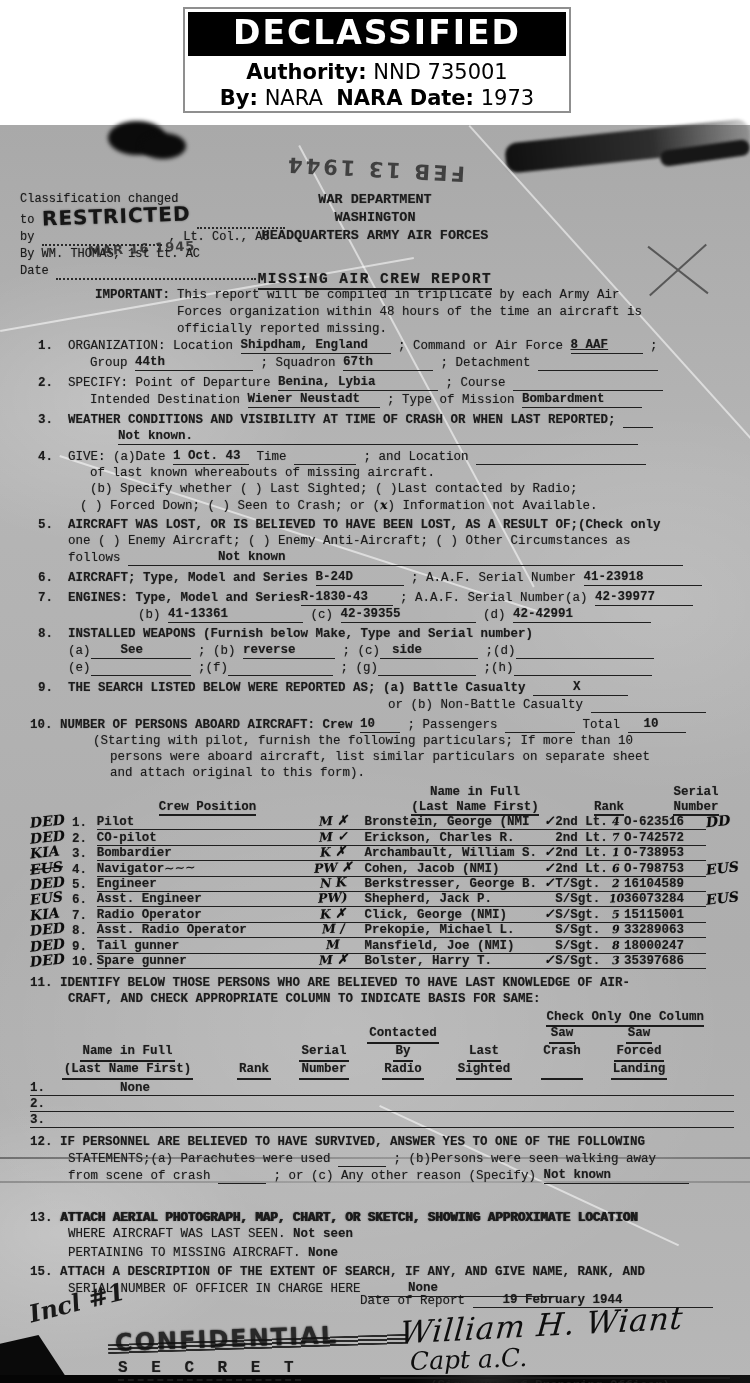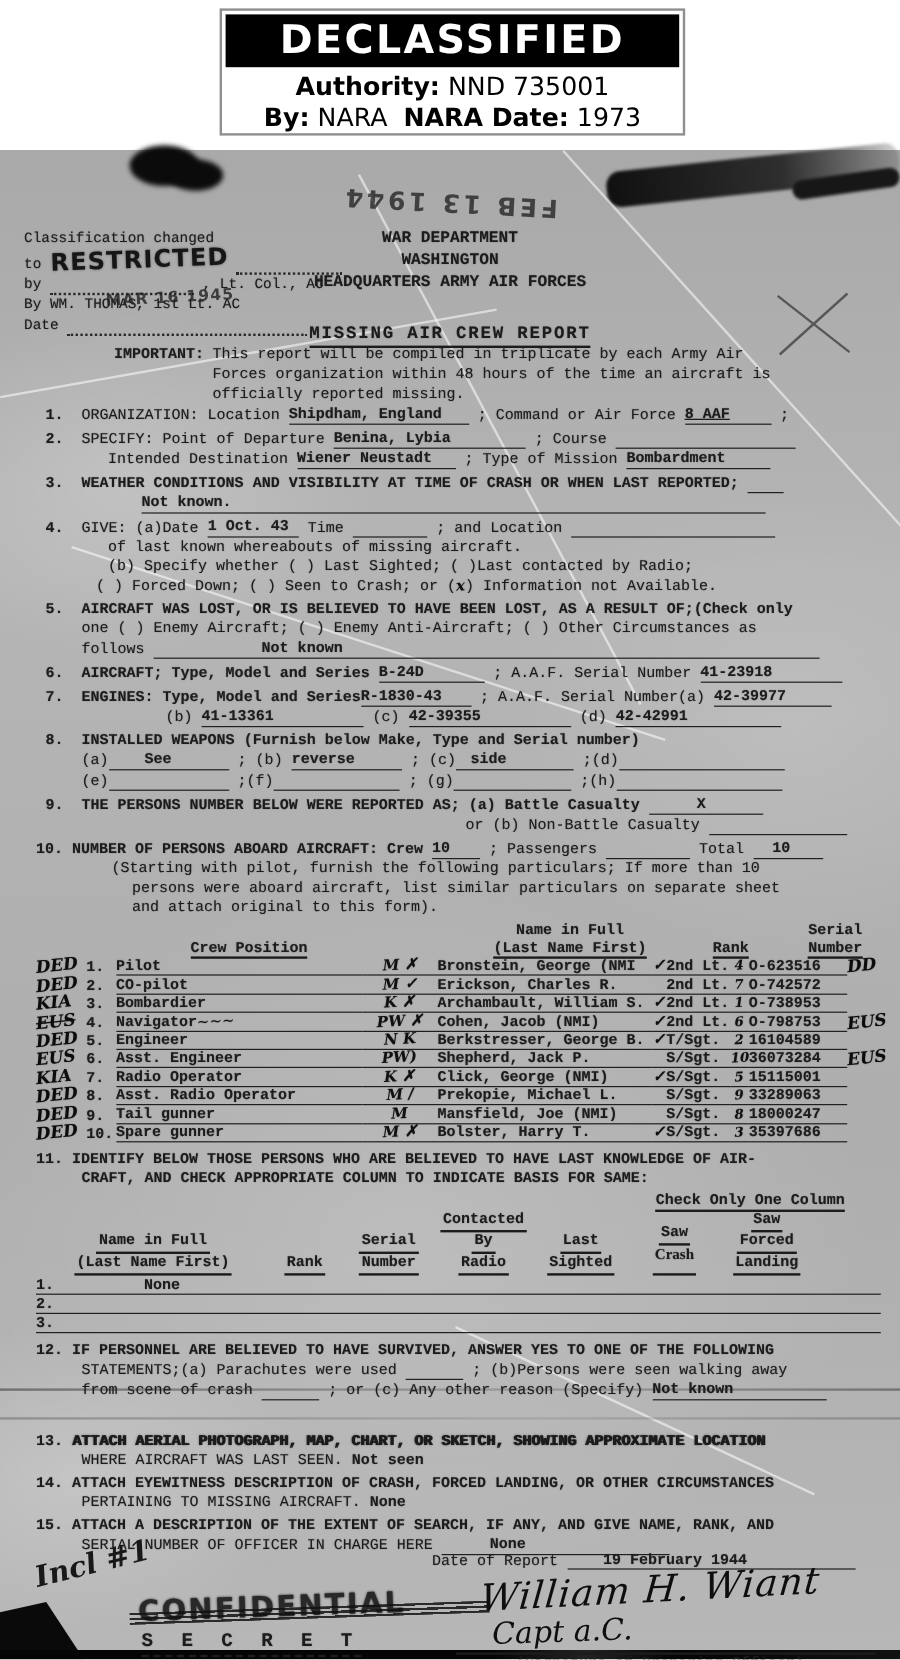--- a/index.html
+++ b/index.html
@@ -184,20 +184,21 @@
     </div>
 
     <div class="important typed">
       <span class="lbl">IMPORTANT:</span>
       <span class="txt">This report will be compiled in triplicate by each Army Air Forces organization within 48 hours of the time an aircraft is officially reported missing.</span>
     </div>
 
     <div id="flow" class="typed">
         <div class="form-item">
           <div class="line" style="padding-left: 8px;"><span class="num">1.</span><span>ORGANIZATION:  Location </span><span class="fill" style="min-width: 150px;"><span class="val">Shipdham, England</span></span><span> ; Command or Air Force </span><span class="fill" style="min-width: 72px; text-decoration: underline;"><span class="val">8 AAF</span></span><span> ;</span></div>
+          <div class="line" style="padding-left: 60px;"><span>Group </span><span class="fill" style="min-width: 118px;"><span class="val">44th</span></span><span> ; Squadron </span><span class="fill" style="min-width: 90px;"><span class="val">67th</span></span><span> ; Detachment </span><span class="fill" style="min-width: 120px;"><span class="val">&nbsp;</span></span></div>
         </div>
         <div class="form-item">
           <div class="line" style="padding-left: 8px;"><span class="num">2.</span><span>SPECIFY: Point of Departure </span><span class="fill" style="min-width: 160px;"><span class="val">Benina, Lybia</span></span><span> ; Course </span><span class="fill" style="min-width: 150px;"><span class="val">&nbsp;</span></span></div>
           <div class="line" style="padding-left: 60px;"><span>Intended Destination </span><span class="fill" style="min-width: 132px;"><span class="val">Wiener Neustadt</span></span><span> ; Type of Mission </span><span class="fill" style="min-width: 120px;"><span class="val">Bombardment</span></span></div>
         </div>
         <div class="form-item">
           <div class="line" style="padding-left: 8px;"><span class="num">3.</span><span class="bold">WEATHER CONDITIONS AND VISIBILITY AT TIME OF CRASH OR WHEN LAST REPORTED; </span><span class="fill" style="min-width: 30px;"><span class="val">&nbsp;</span></span></div>
           <div class="line" style="padding-left: 88px;"><span class="fill" style="min-width: 520px;"><span class="val">Not known.</span></span></div>
         </div>
         <div class="form-item">
@@ -217,21 +218,21 @@
         <div class="form-item">
           <div class="line" style="padding-left: 8px;"><span class="num">7.</span><span class="bold">ENGINES:  Type, Model and Series</span><span class="fill" style="min-width: 92px;"><span class="val">R-1830-43</span></span><span> ; A.A.F. Serial Number(a) </span><span class="fill" style="min-width: 98px;"><span class="val">42-39977</span></span></div>
           <div class="line" style="padding-left: 108px;"><span>(b) </span><span class="fill" style="min-width: 135px;"><span class="val">41-13361</span></span><span>  (c) </span><span class="fill" style="min-width: 135px;"><span class="val">42-39355</span></span><span>  (d) </span><span class="fill" style="min-width: 138px;"><span class="val">42-42991</span></span></div>
         </div>
         <div class="form-item">
           <div class="line" style="padding-left: 8px;"><span class="num">8.</span><span class="bold">INSTALLED WEAPONS (Furnish below Make, Type and Serial number)</span></div>
           <div class="line" style="padding-left: 38px;"><span>(a)</span><span class="fill" style="min-width: 100px;"><span class="val" style="padding-left: 30px;">See</span></span><span> ; (b) </span><span class="fill" style="min-width: 92px;"><span class="val">reverse</span></span><span> ; (c)</span><span class="fill" style="min-width: 98px;"><span class="val" style="padding-left: 12px;">side</span></span><span> ;(d)</span><span class="fill" style="min-width: 138px;"><span class="val">&nbsp;</span></span></div>
           <div class="line" style="padding-left: 38px;"><span>(e)</span><span class="fill" style="min-width: 100px;"><span class="val">&nbsp;</span></span><span> ;(f)</span><span class="fill" style="min-width: 105px;"><span class="val">&nbsp;</span></span><span> ; (g)</span><span class="fill" style="min-width: 98px;"><span class="val">&nbsp;</span></span><span> ;(h)</span><span class="fill" style="min-width: 138px;"><span class="val">&nbsp;</span></span></div>
         </div>
         <div class="form-item">
-          <div class="line" style="padding-left: 8px;"><span class="num">9.</span><span class="bold">THE PERSONS NUMBER BELOW WERE REPORTED AS; (a) Battle Casualty </span><span class="fill" style="min-width: 95px;"><span class="val" style="padding-left: 40px;">X</span></span></div>
+          <div class="line" style="padding-left: 8px;"><span class="num">9.</span><span class="bold">THE SEARCH LISTED BELOW WERE REPORTED AS; (a) Battle Casualty </span><span class="fill" style="min-width: 95px;"><span class="val" style="padding-left: 40px;">X</span></span></div>
           <div class="line" style="padding-left: 358px;"><span>or  (b) Non-Battle Casualty </span><span class="fill" style="min-width: 115px;"><span class="val">&nbsp;</span></span></div>
         </div>
         <div class="form-item">
           <div class="line" style="padding-left: 0px;"><span class="num">10.</span><span class="bold">NUMBER OF PERSONS ABOARD AIRCRAFT: Crew </span><span class="fill" style="min-width: 40px;"><span class="val">10</span></span><span> ; Passengers </span><span class="fill" style="min-width: 70px;"><span class="val">&nbsp;</span></span><span> Total </span><span class="fill" style="min-width: 58px;"><span class="val" style="padding-left: 16px;">10</span></span></div>
           <div class="line" style="padding-left: 63px;"><span>(Starting with pilot, furnish the following particulars; If more than 10</span></div>
           <div class="line" style="padding-left: 80px;"><span>persons were aboard aircraft, list similar particulars on separate sheet</span></div>
           <div class="line" style="padding-left: 80px;"><span>and attach original to this form).</span></div>
         </div>
         <div class="crew">
           <div class="crew-head">
@@ -399,21 +400,21 @@
               <div><span>Contacted</span></div>
               <div><span>By</span></div>
               <div><span style="border-bottom: 2px solid rgb(28, 28, 28); display: inline-block; padding: 0px 2px 1px;">Radio</span></div>
             </div>
             <div class="kc kc4">
               <div><span>Last</span></div>
               <div><span style="border-bottom: 2px solid rgb(28, 28, 28); display: inline-block; padding: 0px 2px 1px;">Sighted</span></div>
             </div>
             <div class="kc kc5">
               <div><span>Saw</span></div>
-              <div><span style="border-bottom: 2px solid rgb(28, 28, 28); display: inline-block; padding: 0px 2px 8px; font-family: Liberation Serif, serif;">Crash</span></div>
+              <div><span style="border-bottom: 2px solid rgb(28, 28, 28); display: inline-block; padding: 0px 2px 19px;">Crash</span></div>
             </div>
             <div class="kc kc6">
               <div><span>Saw</span></div>
               <div><span>Forced</span></div>
               <div><span style="border-bottom: 2px solid rgb(28, 28, 28); display: inline-block; padding: 0px 2px 1px;">Landing</span></div>
             </div>
           </div>
           <div class="k-row">
             <div class="knum">1.</div>
             <div class="k-none">None</div>
@@ -430,21 +431,20 @@
         <div class="form-item">
           <div class="line" style="padding-left: 0px;"><span class="num">12.</span><span class="bold">IF PERSONNEL ARE BELIEVED TO HAVE SURVIVED, ANSWER YES TO ONE OF THE FOLLOWING</span></div>
           <div class="line" style="padding-left: 38px;"><span>STATEMENTS;(a) Parachutes were used </span><span class="fill" style="min-width: 48px;"><span class="val">&nbsp;</span></span><span> ; (b)Persons were seen walking away</span></div>
           <div class="line" style="padding-left: 38px;"><span>from scene of crash </span><span class="fill" style="min-width: 48px;"><span class="val">&nbsp;</span></span><span> ; or (c) Any other reason (Specify) </span><span class="fill" style="min-width: 145px;"><span class="val">Not known</span></span></div>
         </div>
         <div class="form-item" style="margin-top: 26px;">
           <div class="line" style="padding-left: 0px;"><span class="num">13.</span><span class="smudged">ATTACH AERIAL PHOTOGRAPH, MAP, CHART, OR SKETCH, SHOWING APPROXIMATE LOCATION</span></div>
           <div class="line" style="padding-left: 38px;"><span>WHERE AIRCRAFT WAS LAST SEEN.  </span><span class="bold">Not seen</span></div>
         </div>
         <div class="form-item">
-          <div class="line" style="padding-left: 0px;"><span class="num">14.</span><span class="bold">ATTACH EYEWITNESS DESCRIPTION OF CRASH, FORCED LANDING, OR OTHER CIRCUMSTANCES</span></div>
           <div class="line" style="padding-left: 38px;"><span>PERTAINING TO MISSING AIRCRAFT.  </span><span class="bold">None</span></div>
         </div>
         <div class="form-item">
           <div class="line" style="padding-left: 0px;"><span class="num">15.</span><span class="bold">ATTACH A DESCRIPTION OF THE EXTENT OF SEARCH, IF ANY, AND GIVE NAME, RANK, AND</span></div>
           <div class="line" style="padding-left: 38px;"><span>SERIAL NUMBER OF OFFICER IN CHARGE HERE </span><span class="fill" style="min-width: 190px;"><span class="val" style="padding-left: 40px;">None</span></span></div>
         </div>
       </div>
 
     <div class="footer">
       <div class="incl">Incl #1</div>

